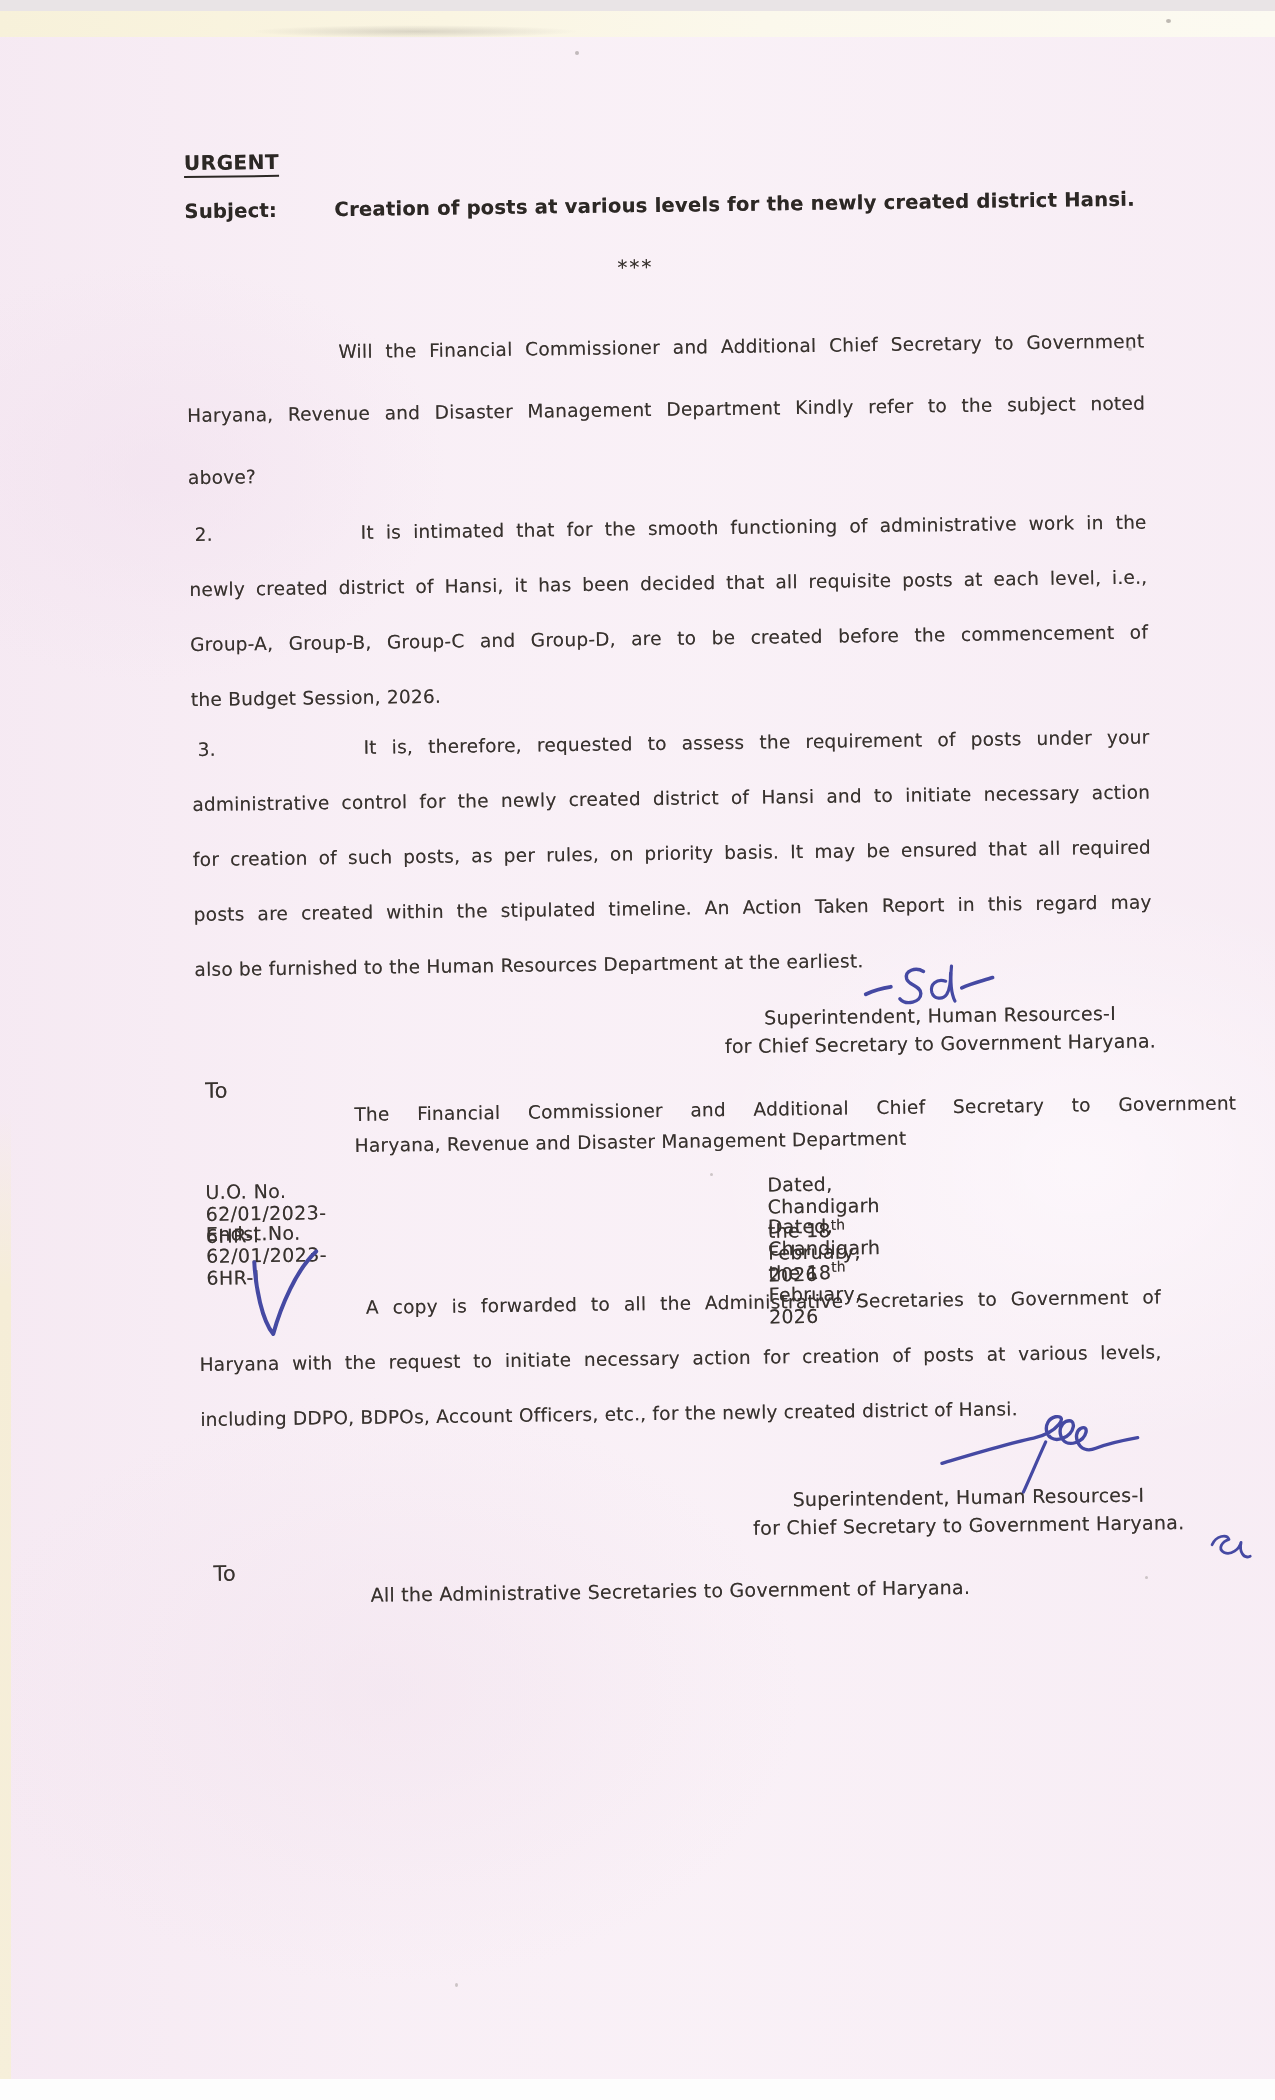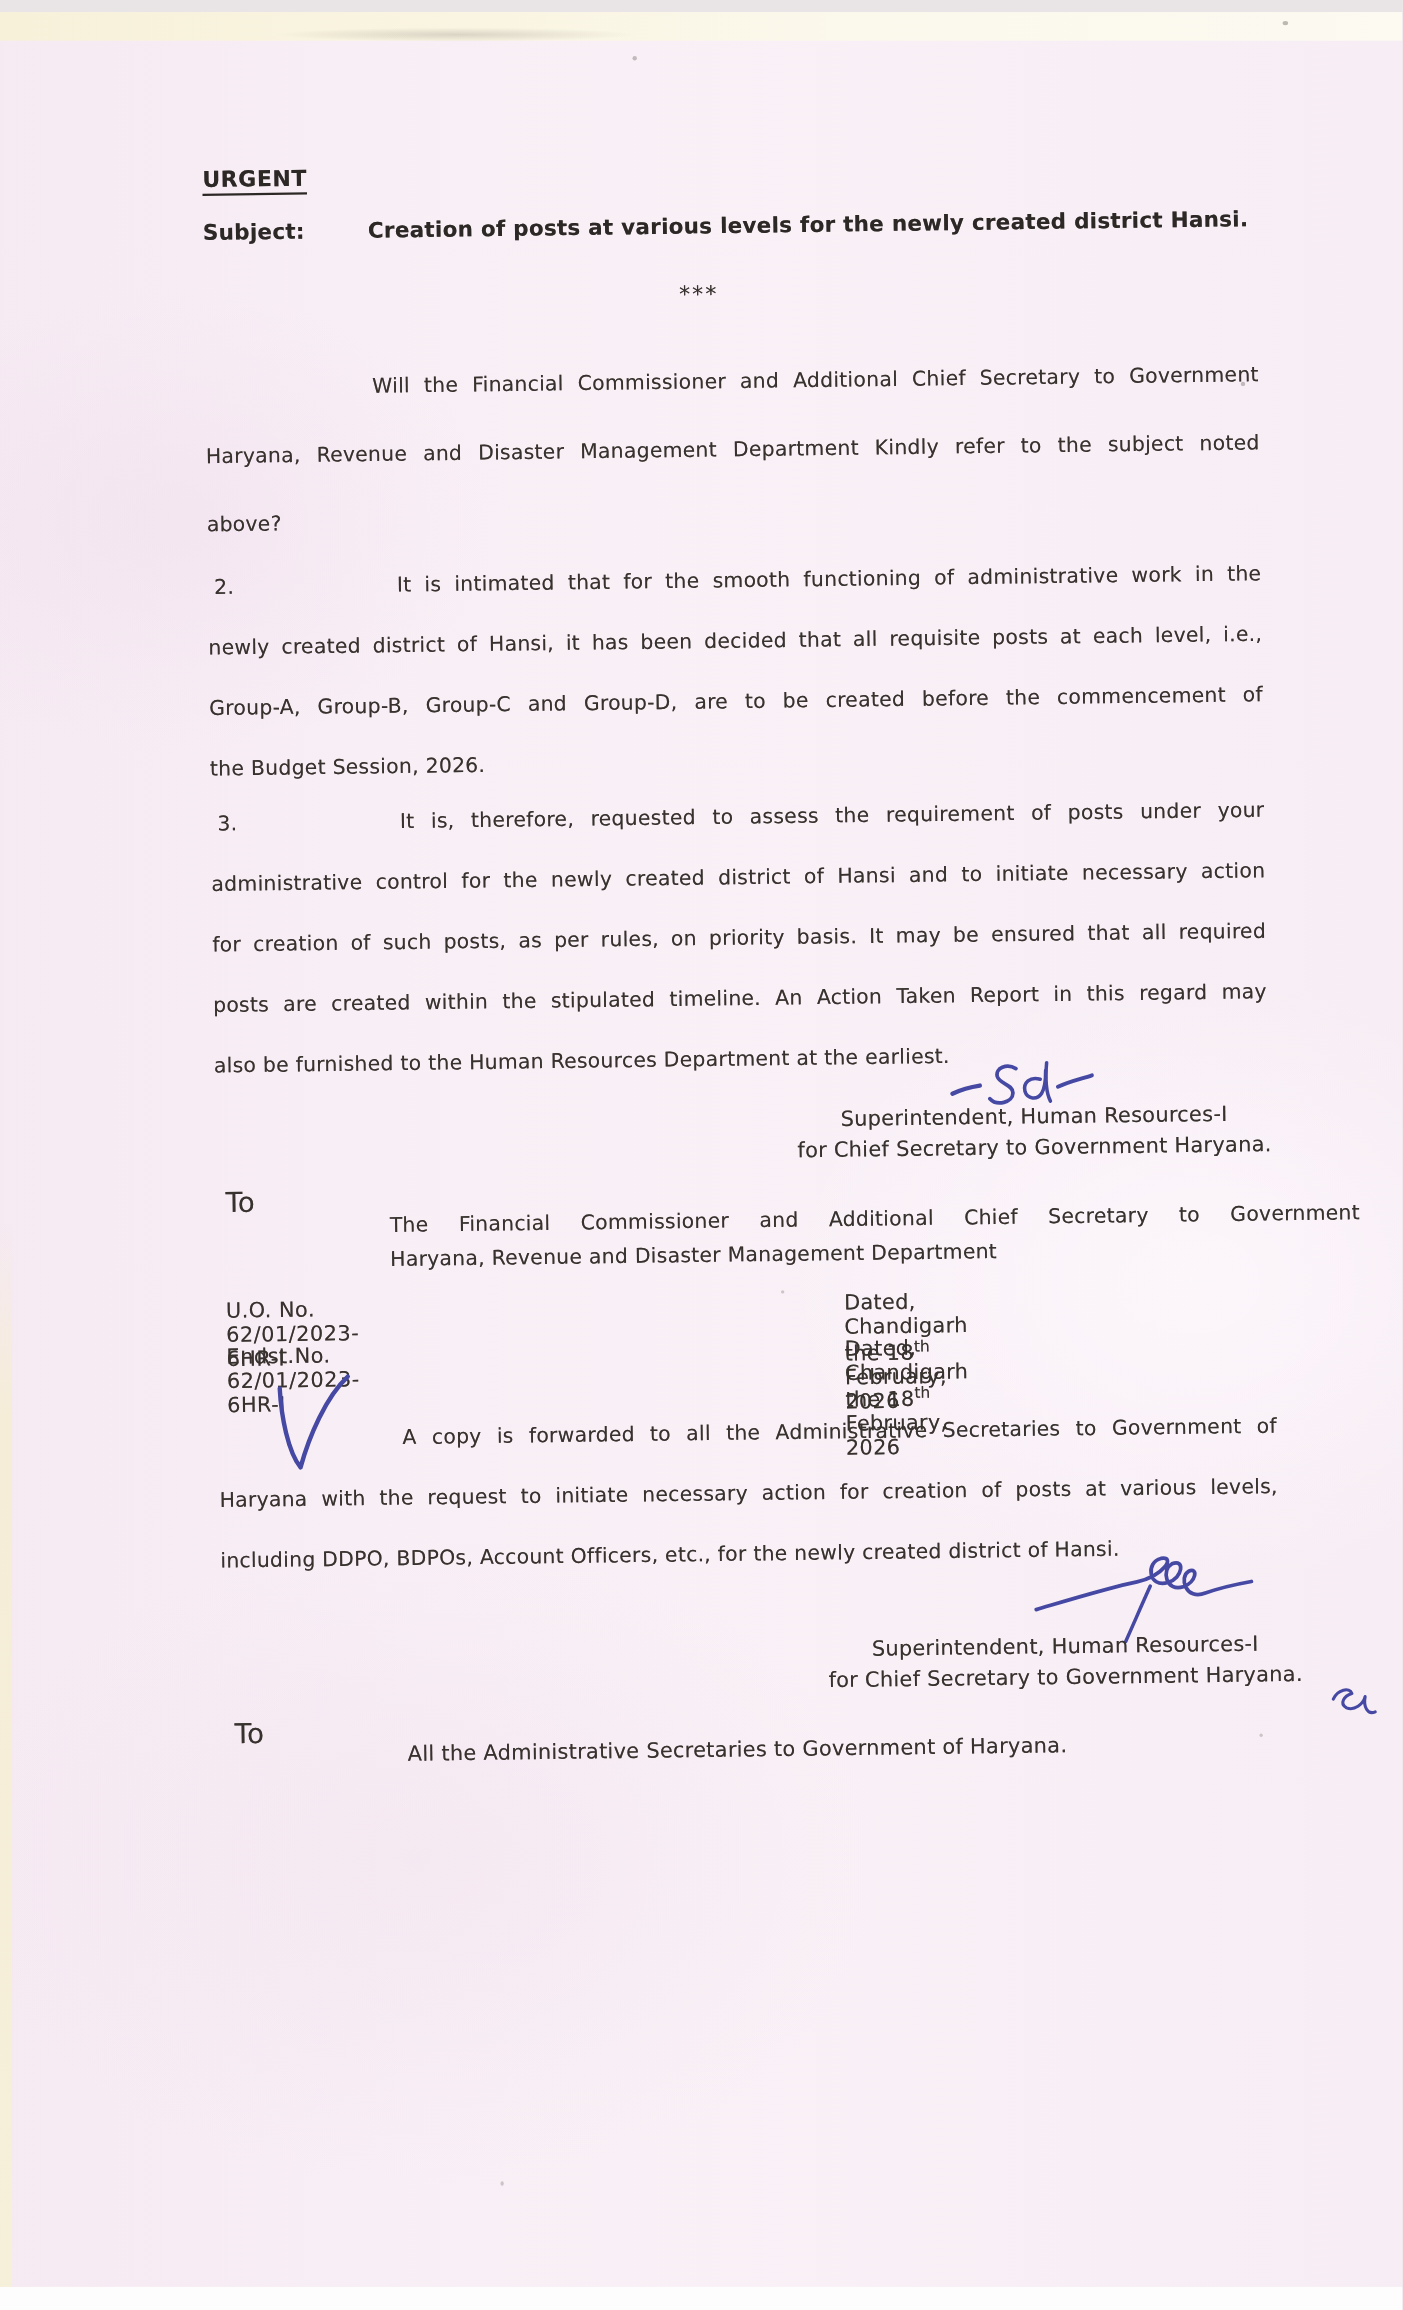--- a/index.html
+++ b/index.html
@@ -59,21 +59,21 @@
   .para-num{position:absolute;left:6px;top:0;line-height:55px;}
   .para2{left:195px;top:496px;width:958px;}
   .para3{left:195px;top:711px;width:958px;}
   .para2 .line,.para3 .line{line-height:55px;}
   .para2 .line:first-child,.para3 .line:first-child{padding-left:172px;}
 
   .sig-block{width:600px;text-align:center;font-size:19px;line-height:28px;}
   .sig1-lines{left:640px;top:1000px;}
   .sig2-lines{left:662px;top:1482px;}
 
-  .to-label{font-size:25px;}
+  .to-label{font-size:21px;}
   .to1-label{left:204px;top:1068px;}
   .addr1{left:353px;top:1090px;width:882px;font-size:18.5px;}
   .addr1 .line{line-height:31px;}
 
   .ref-row{font-size:19px;}
   .ref-left{position:absolute;left:203px;letter-spacing:.4px;}
   .ref-right{position:absolute;left:765px;}
   .row1{top:1170px;}
   .row2{top:1212px;}
   sup{font-size:14px;letter-spacing:0;}

